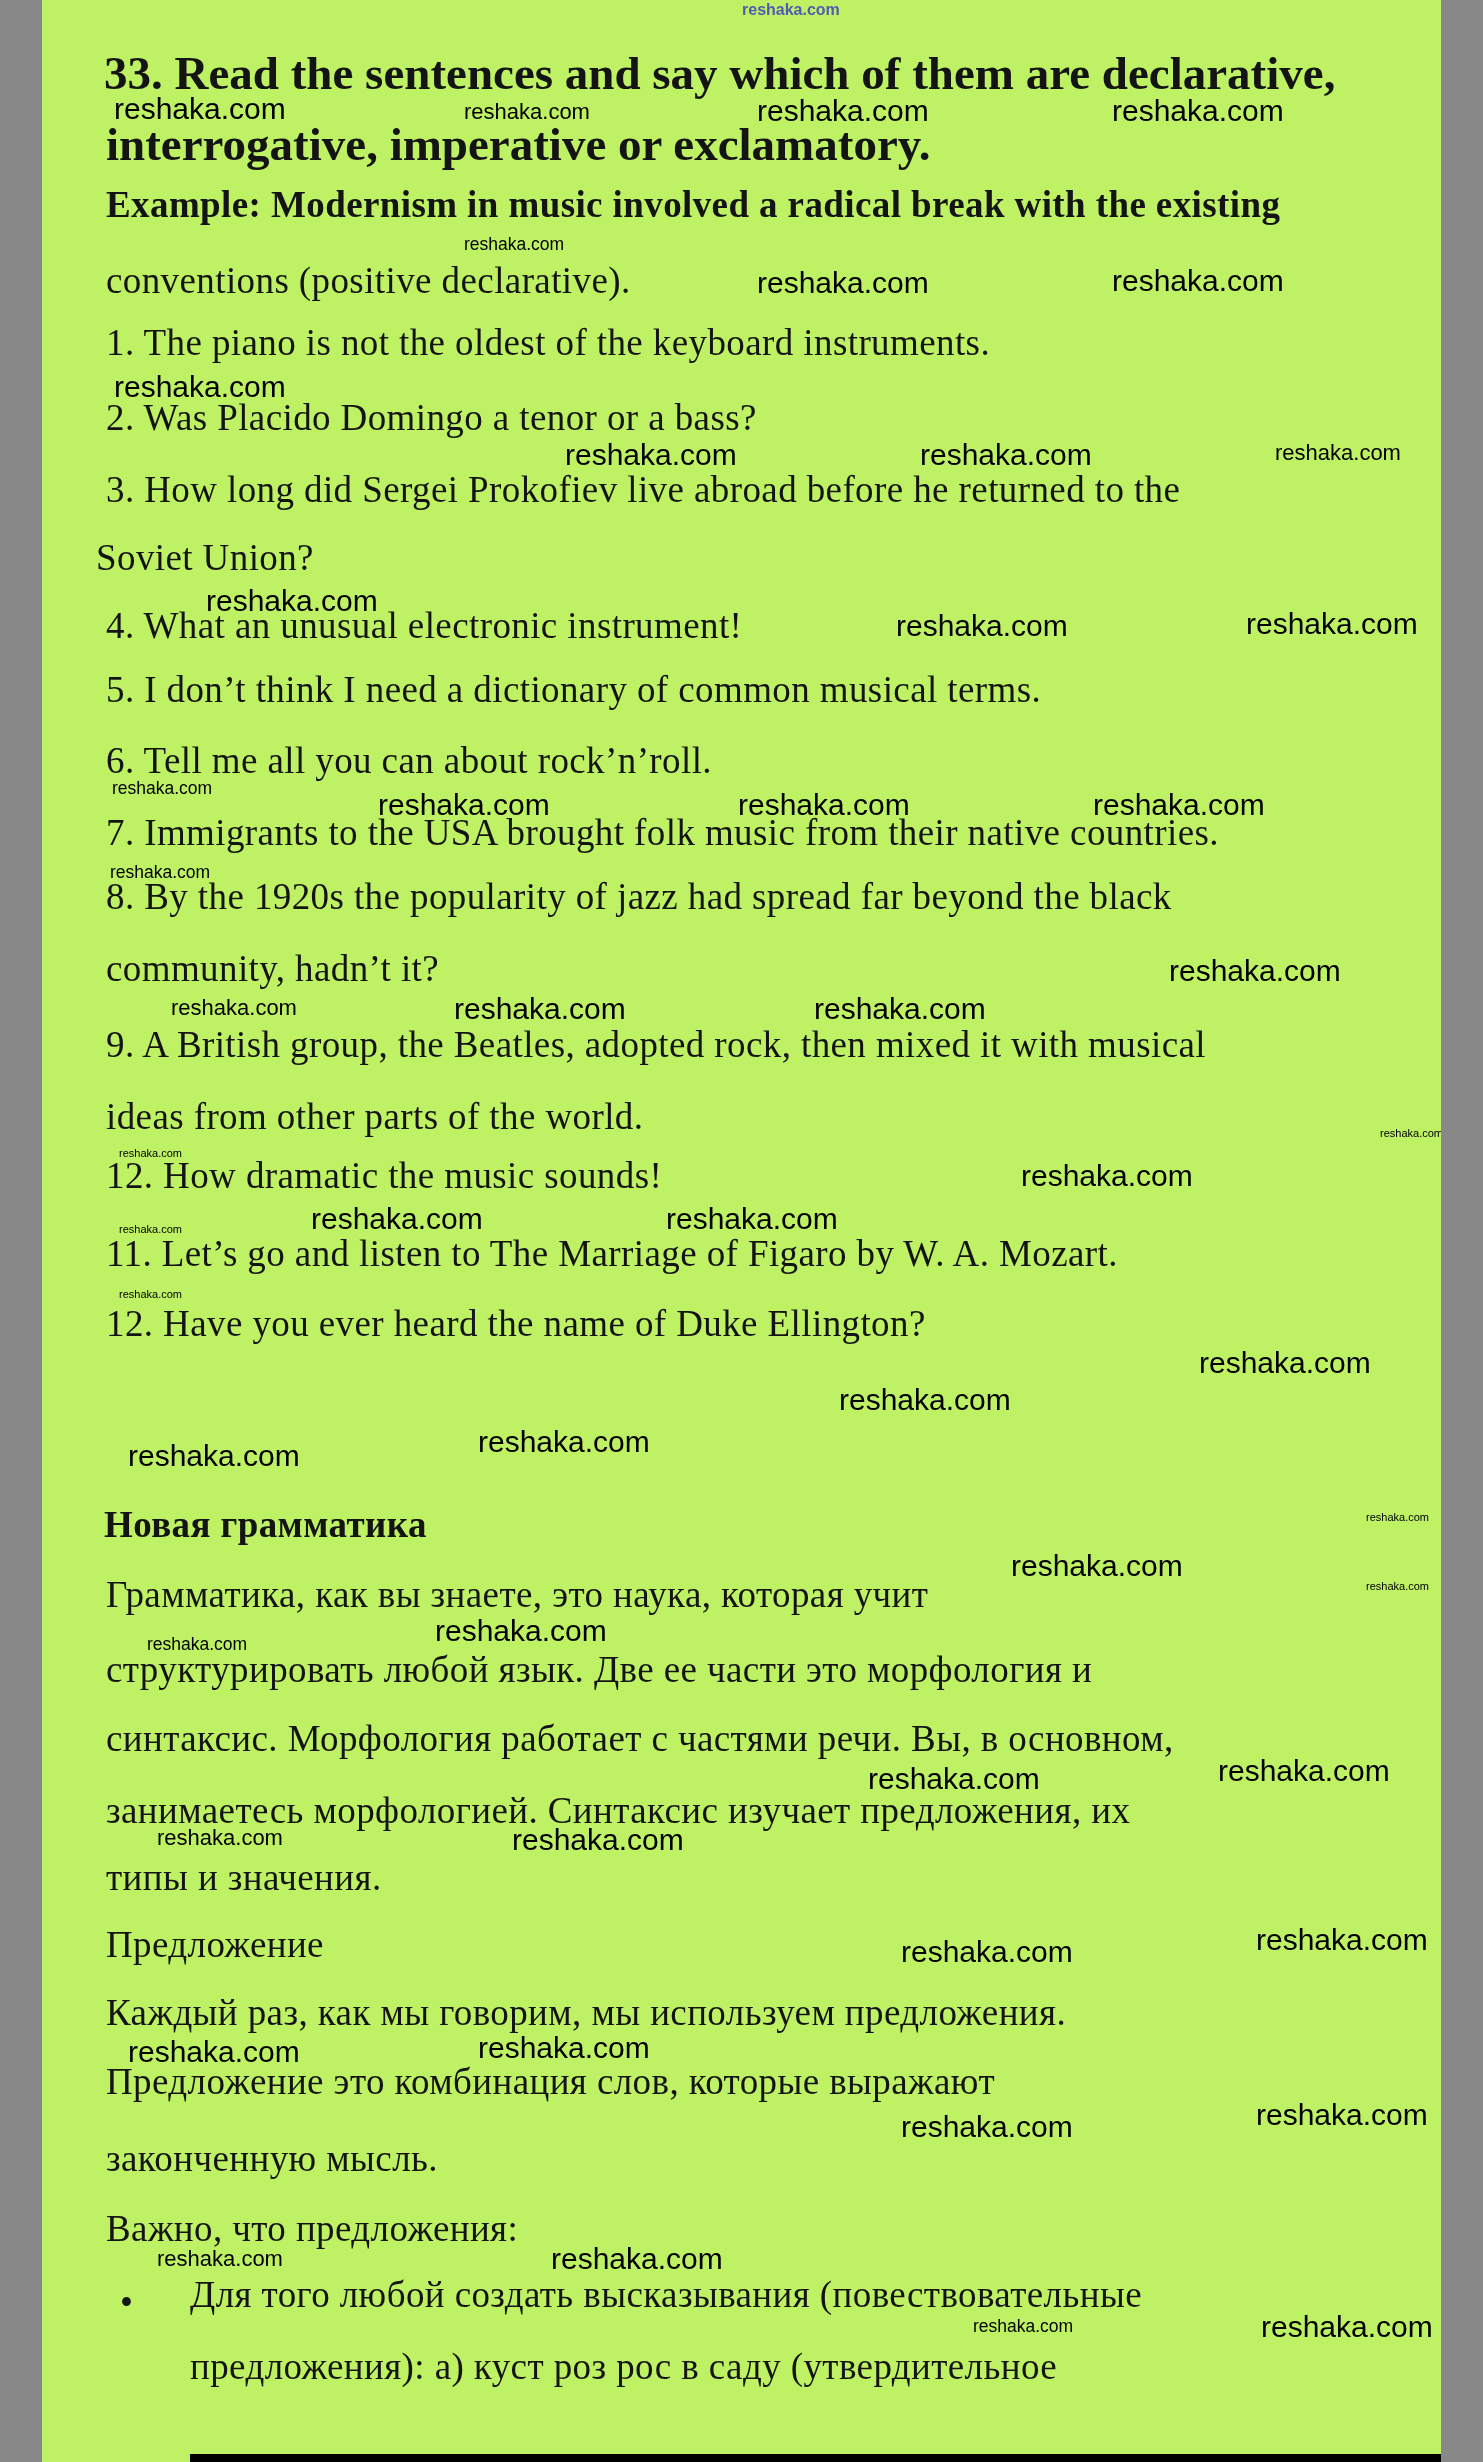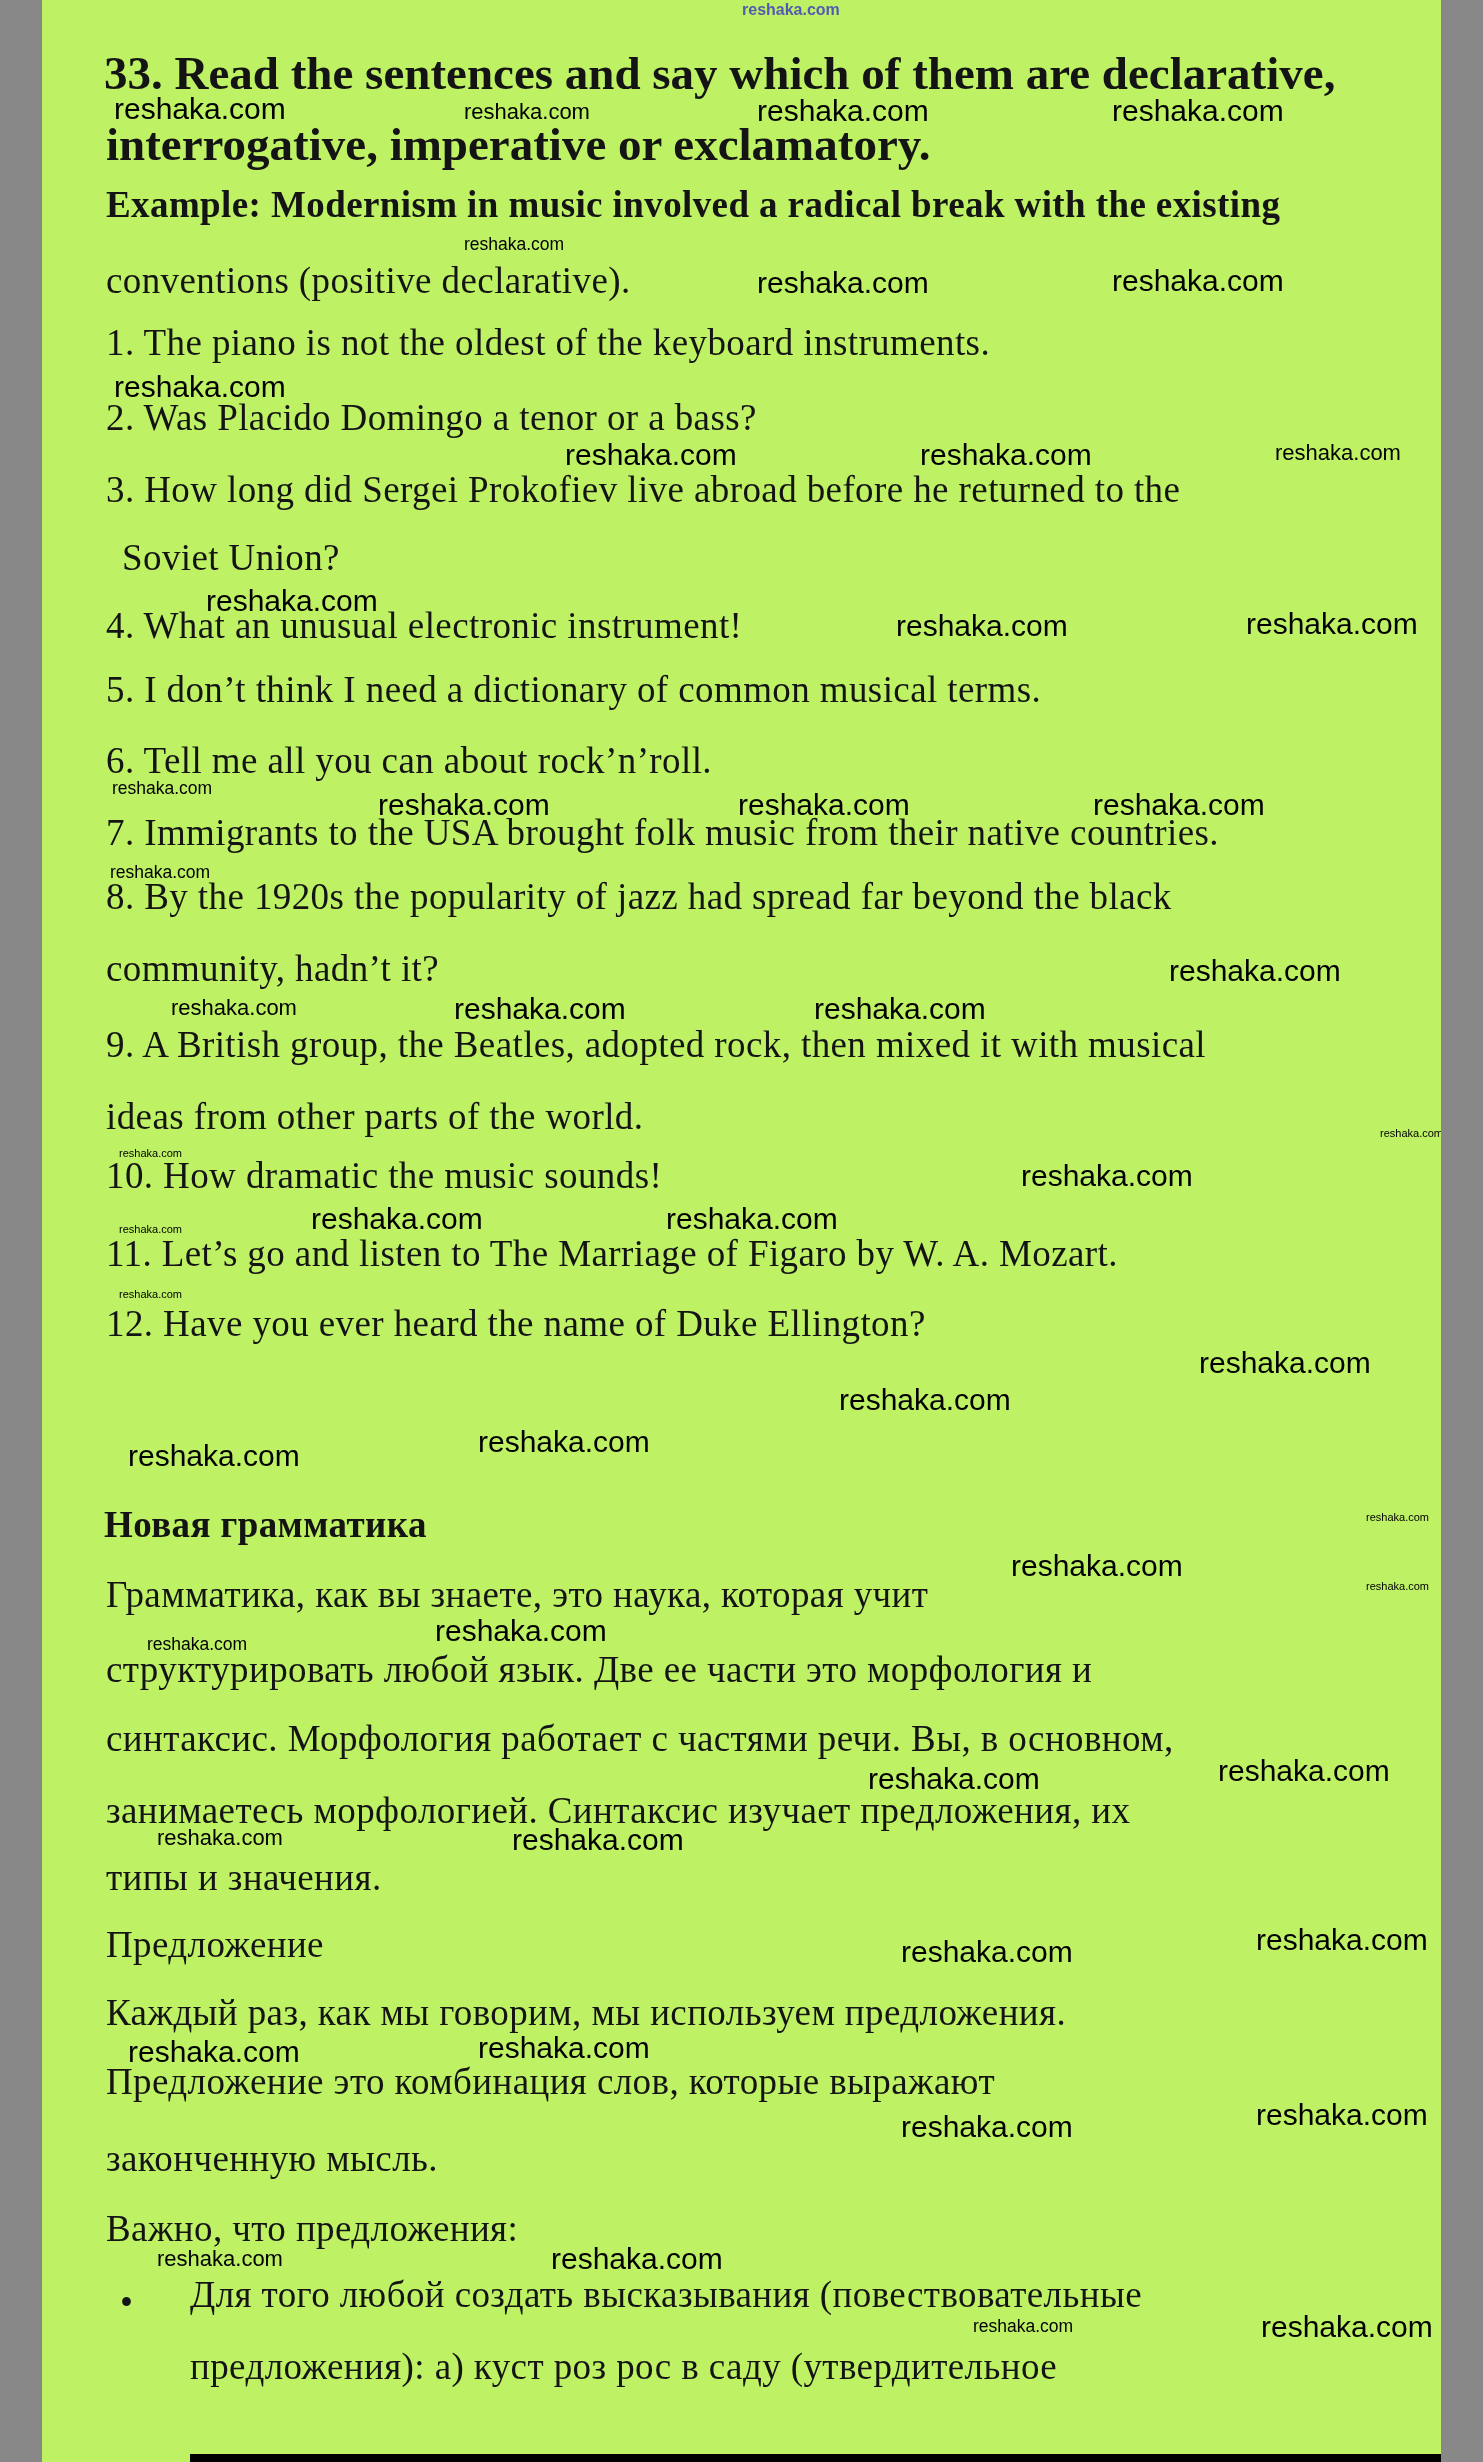--- a/index.html
+++ b/index.html
@@ -65,30 +65,30 @@
 
   <div class="line title" style="left:62px; top:49px;">33. Read the sentences and say which of them are declarative,</div>
   <div class="line title" style="left:64px; top:120px;">interrogative, imperative or exclamatory.</div>
 
   <div class="line" style="left:64px; top:186px;font-weight:bold;">Example: Modernism in music involved a radical break with the existing</div>
   <div class="line" style="left:64px; top:262px;">conventions (positive declarative).</div>
 
   <div class="line" style="left:64px; top:324px;">1. The piano is not the oldest of the keyboard instruments.</div>
   <div class="line" style="left:64px; top:399px;">2. Was Placido Domingo a tenor or a bass?</div>
   <div class="line" style="left:64px; top:471px;">3. How long did Sergei Prokofiev live abroad before he returned to the</div>
-  <div class="line" style="left:80px; top:539px;">Soviet Union?</div>
+  <div class="line" style="left:54px; top:539px;">Soviet Union?</div>
   <div class="line" style="left:64px; top:607px;">4. What an unusual electronic instrument!</div>
   <div class="line" style="left:64px; top:671px;">5. I don’t think I need a dictionary of common musical terms.</div>
   <div class="line" style="left:64px; top:742px;">6. Tell me all you can about rock’n’roll.</div>
   <div class="line" style="left:64px; top:814px;">7. Immigrants to the USA brought folk music from their native countries.</div>
   <div class="line" style="left:64px; top:878px;">8. By the 1920s the popularity of jazz had spread far beyond the black</div>
   <div class="line" style="left:64px; top:950px;">community, hadn’t it?</div>
   <div class="line" style="left:64px; top:1026px;">9. A British group, the Beatles, adopted rock, then mixed it with musical</div>
   <div class="line" style="left:64px; top:1098px;">ideas from other parts of the world.</div>
-  <div class="line" style="left:64px; top:1157px;">10. How dramatic the music sounds!</div>
+  <div class="line" style="left:64px; top:1157px;">12. How dramatic the music sounds!</div>
   <div class="line" style="left:64px; top:1235px;">11. Let’s go and listen to The Marriage of Figaro by W. A. Mozart.</div>
   <div class="line" style="left:64px; top:1305px;">12. Have you ever heard the name of Duke Ellington?</div>
 
   <div class="line heading2" style="left:62px; top:1506px;">Новая грамматика</div>
   <div class="line" style="left:64px; top:1576px;">Грамматика, как вы знаете, это наука, которая учит</div>
   <div class="line" style="left:64px; top:1651px;">структурировать любой язык. Две ее части это морфология и</div>
   <div class="line" style="left:64px; top:1720px;">синтаксис. Морфология работает с частями речи. Вы, в основном,</div>
   <div class="line" style="left:64px; top:1792px;">занимаетесь морфологией. Синтаксис изучает предложения, их</div>
   <div class="line" style="left:64px; top:1859px;">типы и значения.</div>
   <div class="line" style="left:64px; top:1926px;">Предложение</div>

